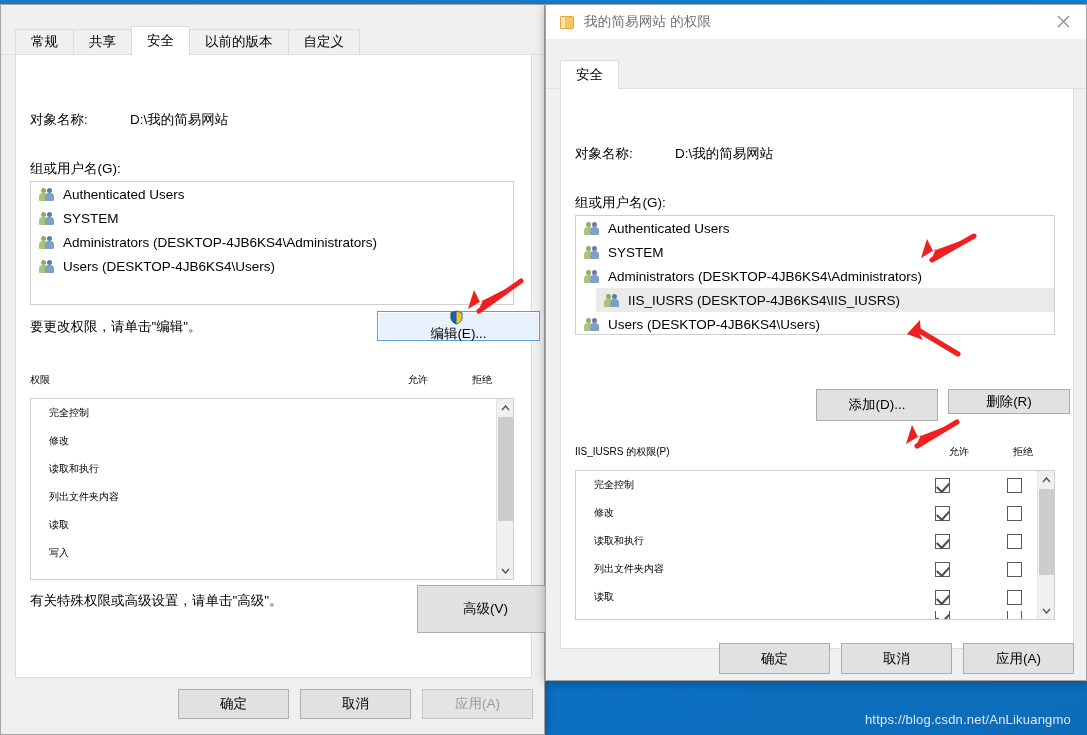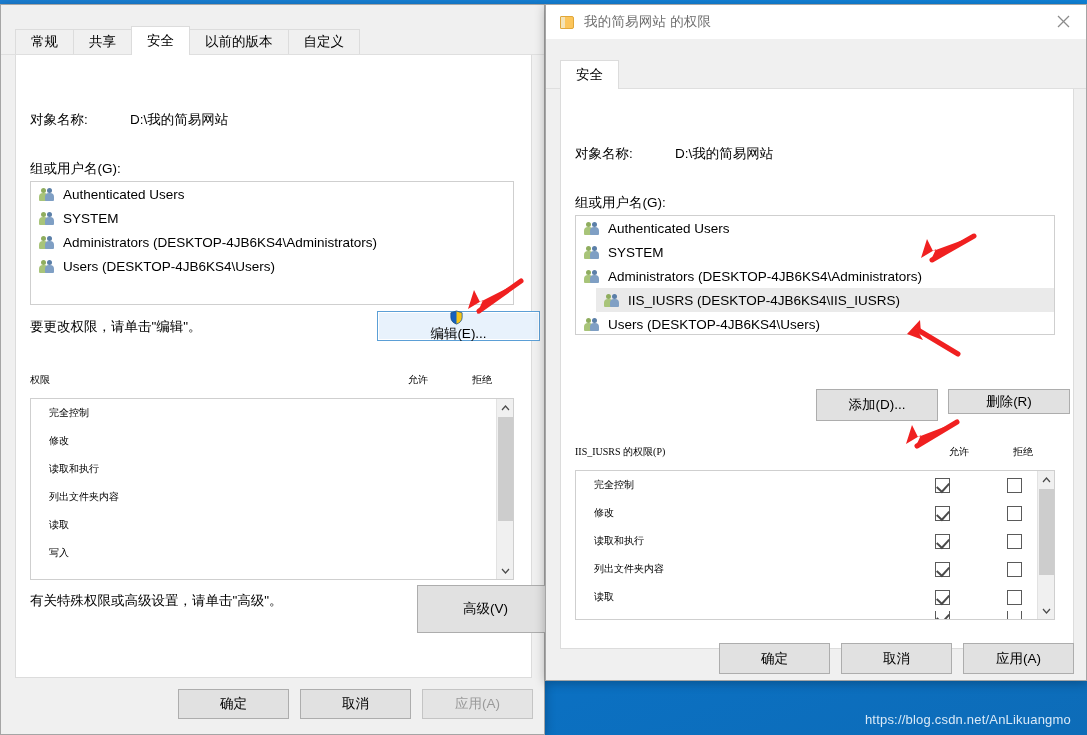--- a/index.html
+++ b/index.html
@@ -530,21 +530,21 @@
         </div>
       </div>
 
       <div class="btn" style="position:absolute; left:255px; top:300px; width:122px; height:32px;">
         <span>添加(D)...</span>
       </div>
       <div class="btn" style="position:absolute; left:387px; top:300px; width:122px; height:25px;">
         <span>删除(R)</span>
       </div>
 
-      <div class="perm-head" style="position:absolute; left:14px; top:356px; width:480px;font-family:Liberation Serif, serif;">
+      <div class="perm-head" style="position:absolute; left:14px; top:356px; width:480px;">
         <span style="flex:1">IIS_IUSRS 的权限(P)</span>
         <span class="cbcell" style="width:64px">允许</span>
         <span class="cbcell" style="width:64px">拒绝</span>
       </div>
 
       <div class="perm-list" style="position:absolute; left:14px; top:381px; width:480px; height:150px;">
         <div class="perm-row">
           <span class="perm-name">完全控制</span>
           <span class="cbcell">
             <span class="cb checked"></span>

